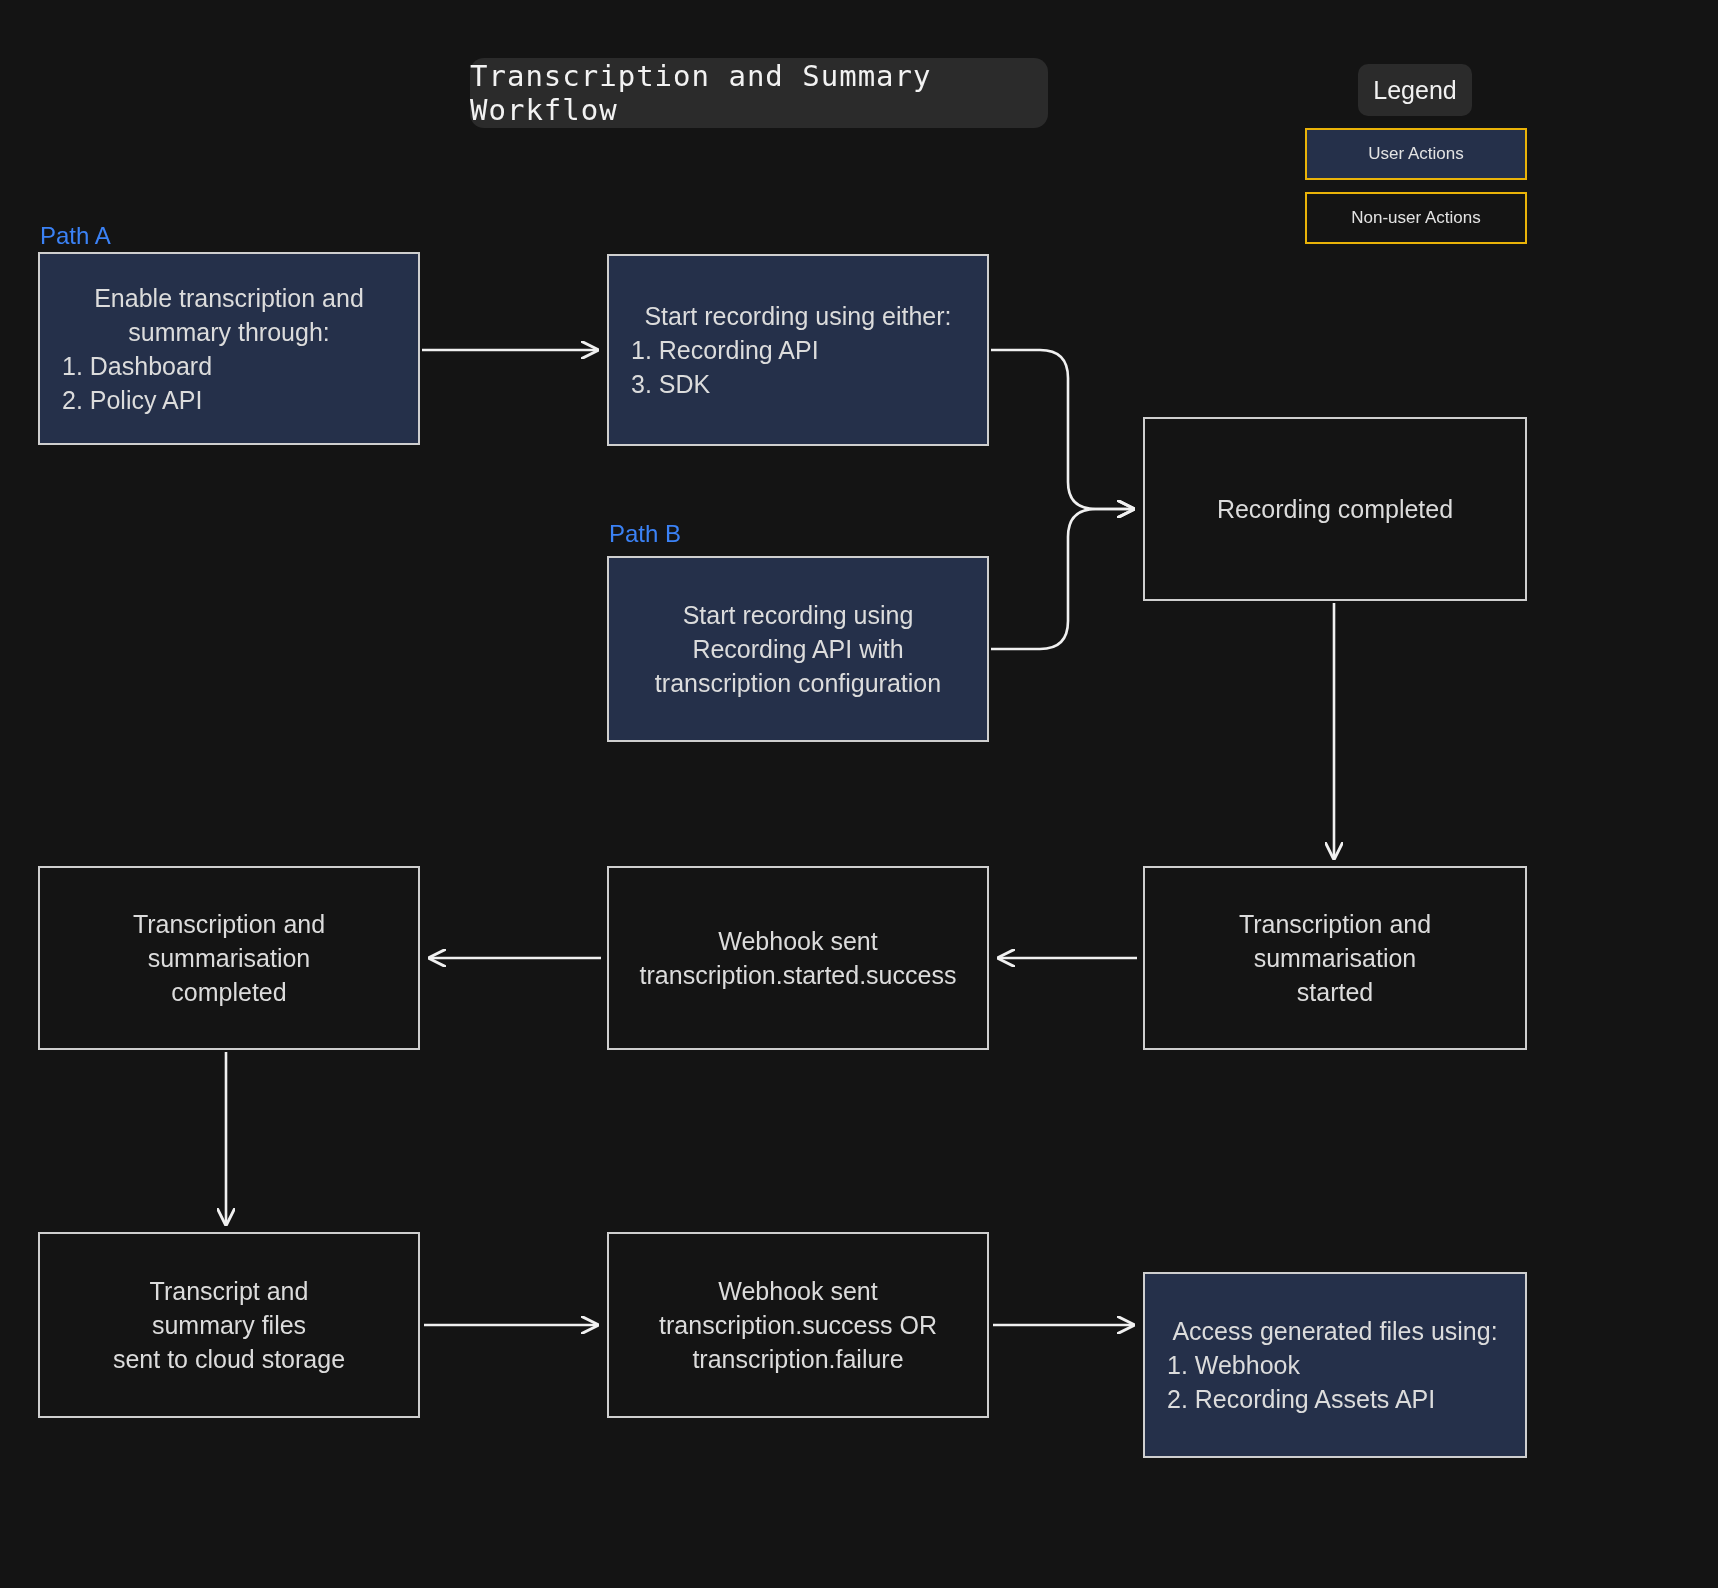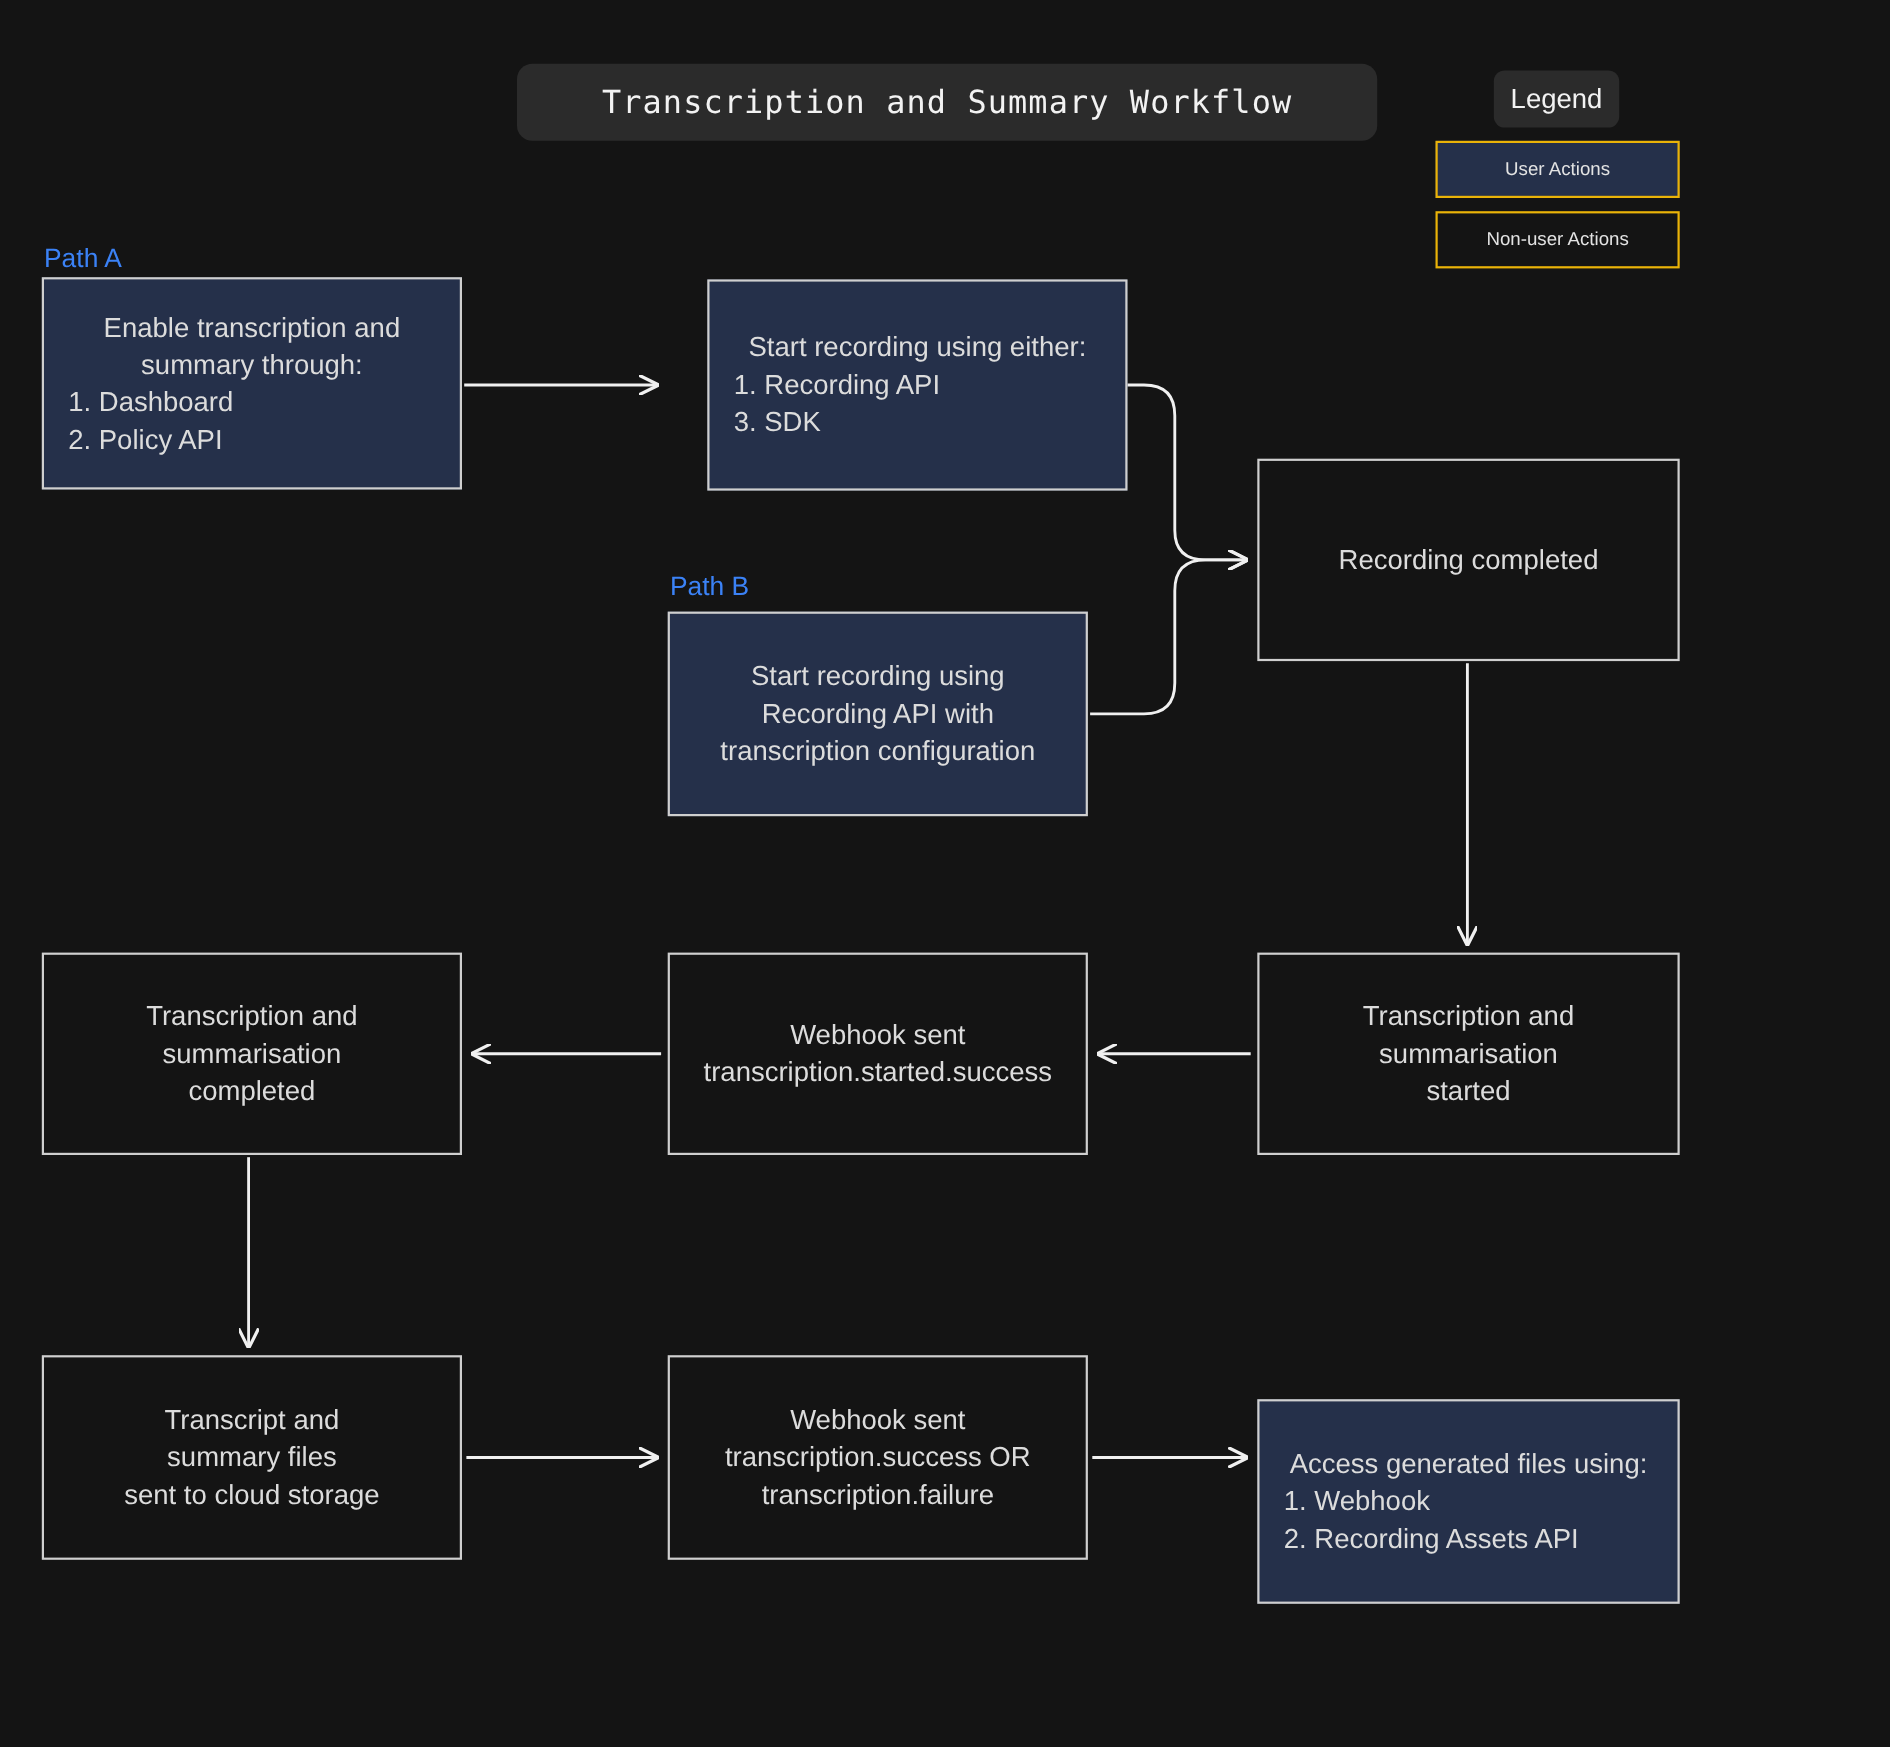--- a/index.html
+++ b/index.html
@@ -26,21 +26,21 @@
     width: 1718px;
     height: 1588px;
     pointer-events: none;
   }
 
   
   .title-pill {
     position: absolute;
     left: 470px;
     top: 58px;
-    width: 782px;
+    width: 578px;
     height: 70px;
     background: #2b2b2b;
     border-radius: 14px;
     display: flex;
     align-items: center;
     justify-content: center;
     font-family: "DejaVu Sans Mono", "Liberation Mono", monospace;
     font-size: 29px;
     letter-spacing: 1px;
     color: #f2f2f2;
@@ -104,21 +104,21 @@
     line-height: 1.36;
     color: #dcdcdc;
   }
   .node.blue  { background: #25304a; }
   .node.plain { background: #141414; }
   .node .ctr  { text-align: center; }
   .node .lst  { text-align: left; padding-left: 22px; }
 
   
   #node-enable        { left: 38px;   top: 252px;  width: 382px; height: 193px; }
-  #node-start-either  { left: 607px;  top: 254px;  width: 382px; height: 192px; margin-left: 36px; }
+  #node-start-either  { left: 607px;  top: 254px;  width: 382px; height: 192px; }
   #node-start-config  { left: 607px;  top: 556px;  width: 382px; height: 186px; }
   #node-rec-complete  { left: 1143px; top: 417px;  width: 384px; height: 184px; }
   #node-trans-started { left: 1143px; top: 866px;  width: 384px; height: 184px; }
   #node-webhook-start { left: 607px;  top: 866px;  width: 382px; height: 184px; }
   #node-trans-done    { left: 38px;   top: 866px;  width: 382px; height: 184px; }
   #node-files-cloud   { left: 38px;   top: 1232px; width: 382px; height: 186px; }
   #node-webhook-end   { left: 607px;  top: 1232px; width: 382px; height: 186px; }
   #node-access-files  { left: 1143px; top: 1232px; width: 384px; height: 186px; margin-top: 40px; }
 </style>
 </head>

